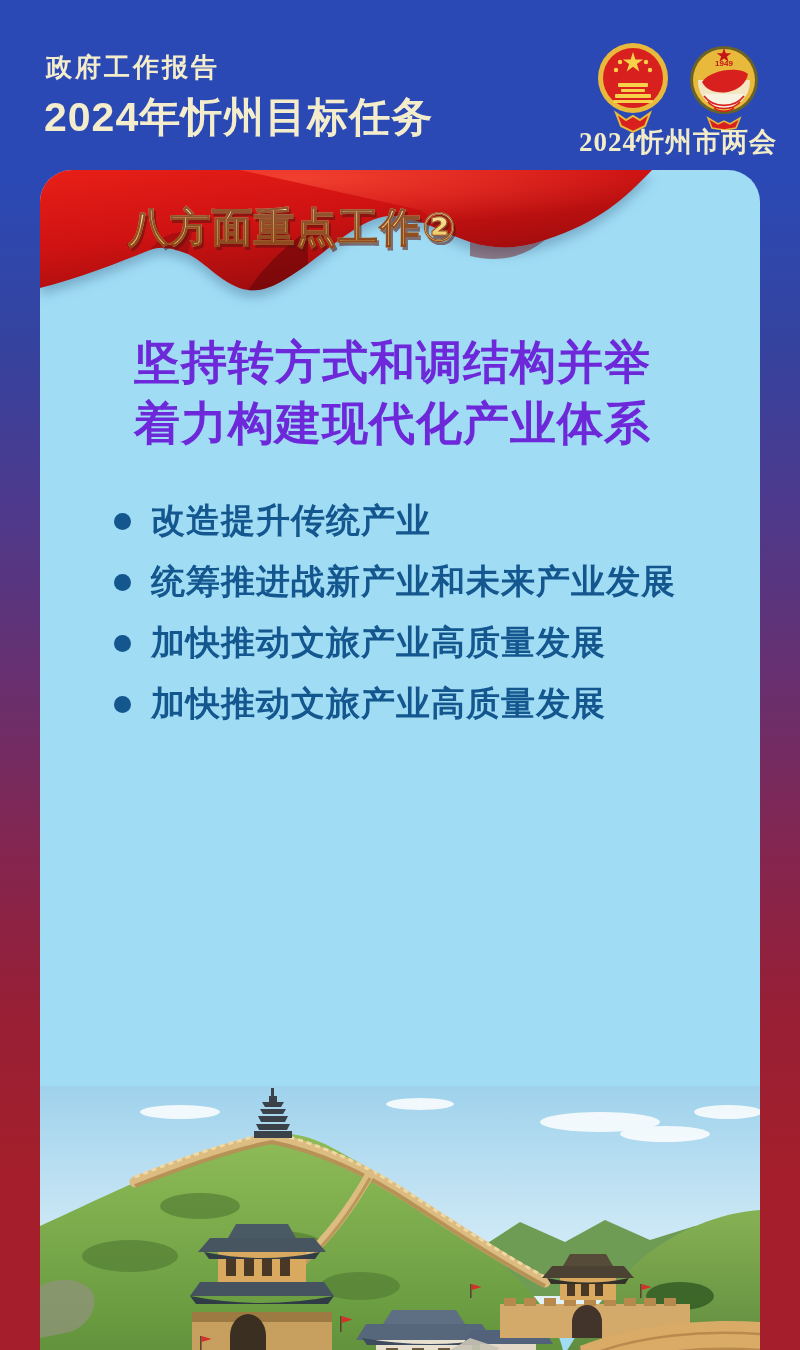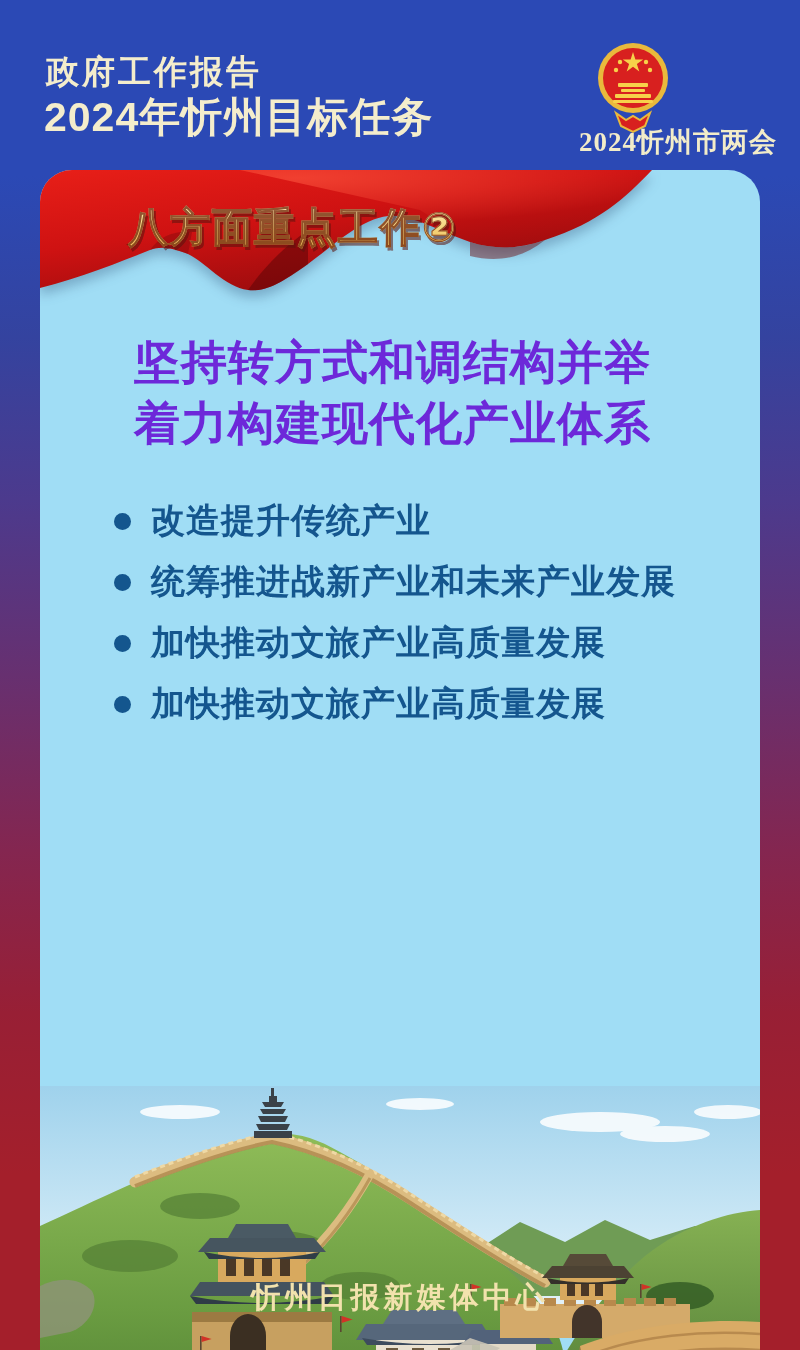--- a/index.html
+++ b/index.html
@@ -11,21 +11,21 @@
     position:relative;width:800px;height:1350px;overflow:hidden;margin:0 auto;
     background:linear-gradient(180deg,
       #2b49b5 0%, #2b49b5 13%,
       #34439f 25%, #4c3a8d 37%,
       #673070 50%, #842650 63%,
       #981f35 75%, #a41f2b 87%, #a41f2b 100%);
   }
   
   .hdr-line1{
     position:absolute;left:46px;top:50px;
-    font-size:33px;font-weight:700;letter-spacing:3px;color:#f4edcc;
+    font-size:26px;font-weight:700;letter-spacing:3px;color:#f4edcc;
   }
   .hdr-line2{
     position:absolute;left:44px;top:90px;
     font-size:41px;font-weight:700;letter-spacing:1px;color:#f4edcc;
   }
   .emblem{position:absolute;top:36px;}
   .emblem.national{left:596px;}
   .emblem.cppcc{left:688px;}
   .emblem-caption{
     position:absolute;left:558px;top:124px;width:240px;text-align:center;
@@ -94,20 +94,38 @@
         <circle cx="20" cy="34" r="2.2"></circle>
           <circle cx="54" cy="34" r="2.2"></circle>
         <rect x="22" y="47" width="30" height="4" rx="1"></rect>
         <rect x="25" y="53" width="24" height="3" rx="1"></rect>
         <rect x="19" y="58" width="36" height="4" rx="1"></rect>
         <rect x="17" y="64" width="40" height="3" rx="1"></rect>
       </g>
     </svg>
   </div>
 
+  <div class="emblem cppcc">
+    <svg width="72" height="94" viewBox="0 0 72 94">
+      <circle cx="36" cy="44" r="34" fill="#6b6326"></circle>
+      <circle cx="36" cy="44" r="31" fill="#e9b93c"></circle>
+      <circle cx="36" cy="46" r="26" fill="#f3e6c2"></circle>
+      <path d="M10 44 a26 26 0 0 1 52 0 Z" fill="#e9b93c"></path>
+      <path d="M36 12 l1.8 5.2 5.5 0 -4.4 3.3 1.7 5.2 -4.6 -3.2 -4.6 3.2 1.7 -5.2 -4.4 -3.3 5.5 0 Z" fill="#c41616"></path>
+      <text x="36" y="30" text-anchor="middle" font-size="8" font-weight="bold" fill="#c41616">1949</text>
+      <path d="M14 46 C22 34 50 30 60 38 C58 48 50 54 40 56 C28 58 18 54 14 46 Z" fill="#d8201f"></path>
+      <path d="M16 58 a21 21 0 0 0 40 0 Z" fill="#f7f2e2"></path>
+      <g stroke="#d8201f" stroke-width="1.6" fill="none">
+        <path d="M16 60 a24 21 0 0 0 40 0"></path>
+        <path d="M20 66 a19 14 0 0 0 32 0"></path>
+        <path d="M26 72 a13 9 0 0 0 20 0"></path>
+      </g>
+      <path d="M20 82 L30 88 L36 85 L42 88 L52 82 L48 92 L36 94 L24 92 Z" fill="#d8201f" stroke="#e9b93c" stroke-width="1.5"></path>
+    </svg>
+  </div>
 
   <div class="emblem-caption">2024忻州市两会</div>
 
   <div class="card">
 
     <svg class="ribbon-svg" viewBox="0 0 720 176">
       <defs>
         <linearGradient id="rgrad" x1="0" y1="0" x2="0.7" y2="1">
           <stop offset="0" stop-color="#e81f18"></stop>
           <stop offset="0.45" stop-color="#cf1212"></stop>
@@ -352,17 +370,14 @@
         <ellipse cx="90" cy="374" rx="24" ry="11"></ellipse>
       </g>
       <g fill="#f3f6ef">
         <circle cx="338" cy="366" r="3"></circle>
           <circle cx="346" cy="360" r="2.5"></circle>
           <circle cx="330" cy="360" r="2.5"></circle>
       </g>
     </svg>
   </div>
 
-  <div class="footer">
-    <span class="footer-text">忻州日报新媒体中心</span>
-  </div>
 
 </div>
 
 </body></html>

